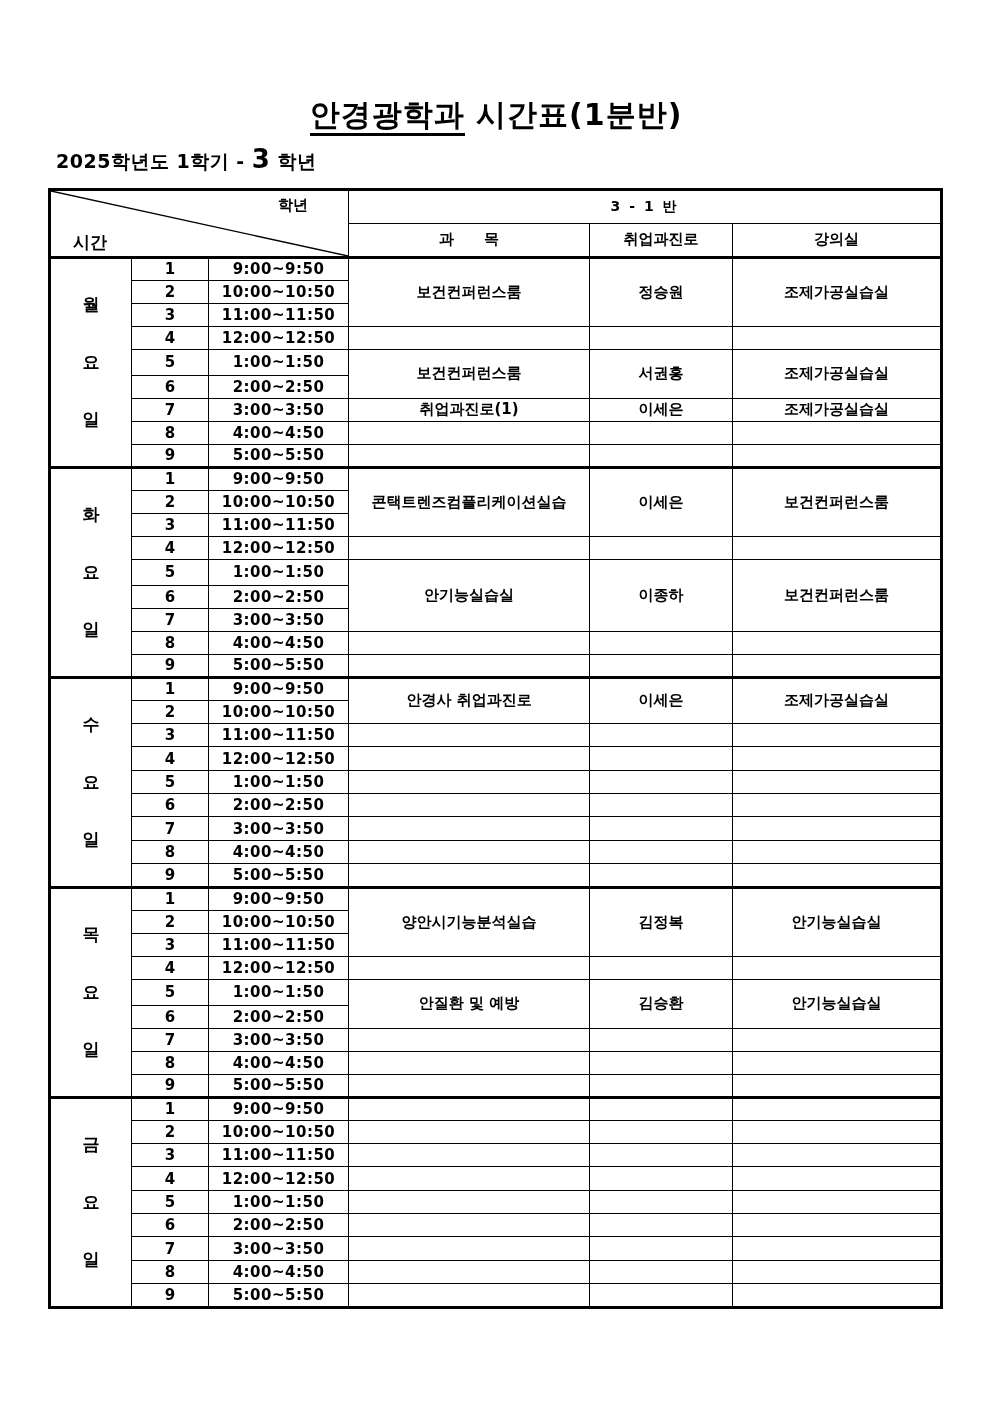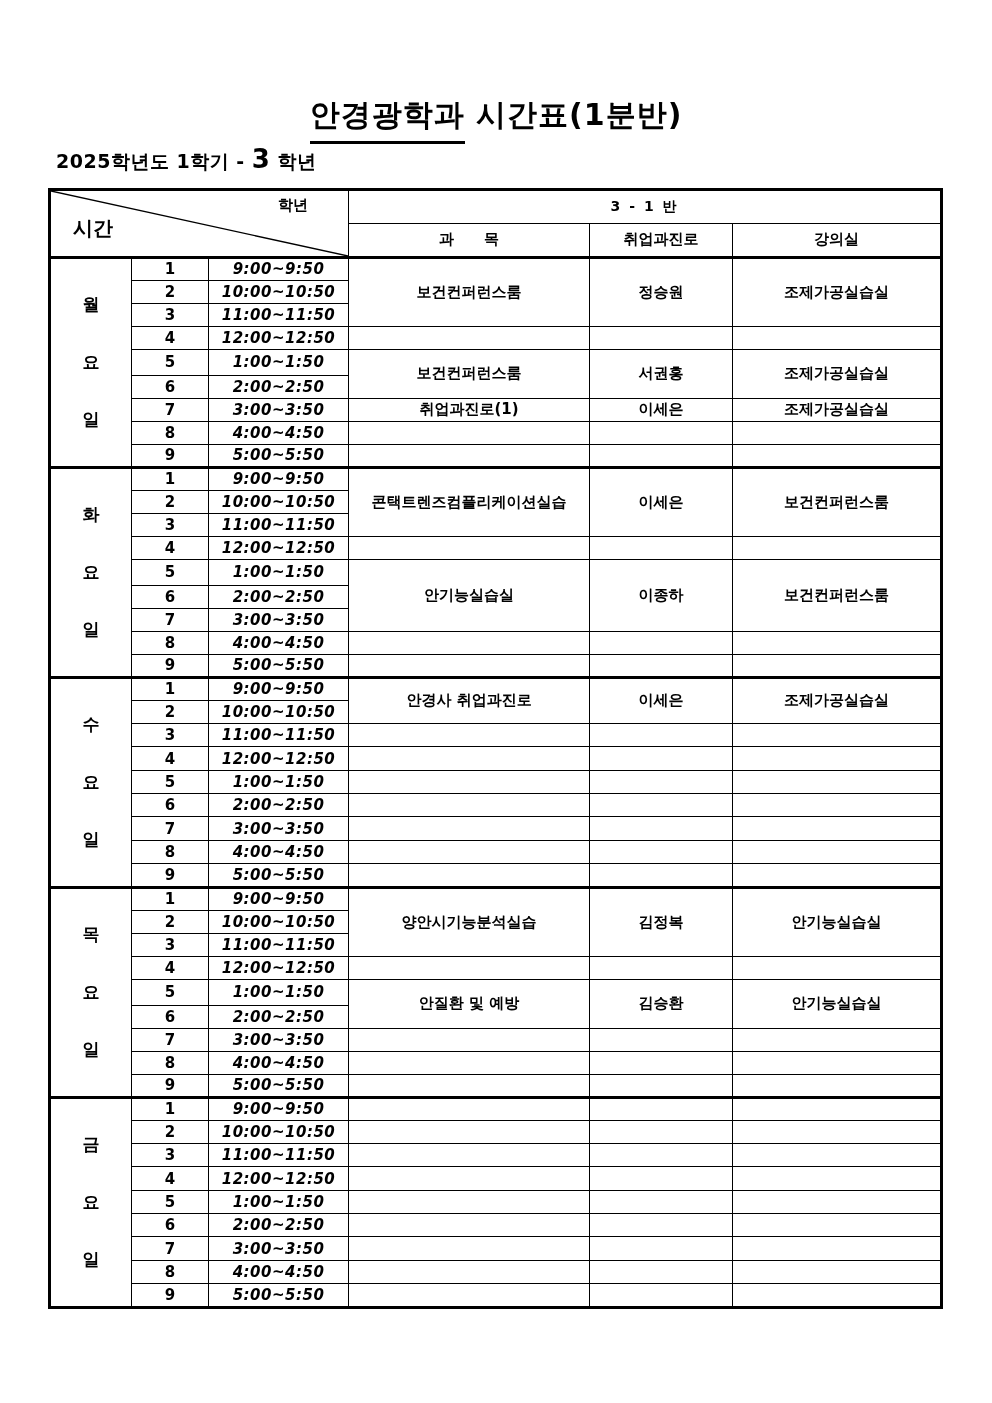--- a/index.html
+++ b/index.html
@@ -4,50 +4,50 @@
 <style>
   html,body{margin:0;padding:0;}
   body{
     width:992px;height:1403px;background:#ffffff;color:#000;
     font-family:"DejaVu Sans","Liberation Sans",sans-serif;
     font-weight:bold;position:relative;overflow:hidden;
   }
   .doc-title{
     margin-top:96px;text-align:center;font-size:30px;letter-spacing:1px;line-height:1.25;
   }
-  .doc-title .u{border-bottom:3px solid #000;padding-bottom:9px;}
+  .doc-title .u{border-bottom:3px solid #000;padding-bottom:1px;}
   .doc-subtitle{
     margin-top:12px;margin-left:56px;font-size:19px;letter-spacing:0.5px;
   }
   .doc-subtitle .grade{font-size:26px;line-height:1;}
   table.tt{
     border-collapse:collapse;table-layout:fixed;width:892px;
     margin-left:48px;margin-top:13px;
     border:3px solid #000;
   }
   table.tt td{
     border:1px solid #000;padding:0;text-align:center;vertical-align:middle;
     font-size:15px;font-weight:bold;overflow:hidden;white-space:nowrap;
   }
   tr.hdr1{height:34px;}
   tr.hdr2{height:34px;margin-top:45px;}
   tr.prow{height:23px;}
   td.corner{position:relative;}
   td.corner svg{position:absolute;left:0;top:0;width:100%;height:100%;}
   td.corner .corner-top{position:absolute;top:5px;right:40px;font-size:15px;}
-  td.corner .corner-bottom{position:absolute;bottom:14px;left:22px;font-size:20px;text-align:center;}
+  td.corner .corner-bottom{position:absolute;bottom:2px;left:22px;font-size:17px;text-align:center;}
   tr.hdr1 td.classhdr{font-size:14px;letter-spacing:2px;}
   tr.hdr2 td{border-bottom:3px solid #000;font-size:15px;}
   td.corner{border-bottom:3px solid #000;}
   tr.block-start td{border-top:3px solid #000;}
   td.day-cell .daywrap{
     display:flex;flex-direction:column;justify-content:space-evenly;align-items:center;
     height:207px;font-size:17px;
   }
-  td.time-cell{font-size:15px;letter-spacing:0.5px;font-style:italic;}
+  td.time-cell{font-size:15px;letter-spacing:0.5px;}
   td.subject-cell{font-size:15px;}
 </style>
 </head>
 <body>
 
 <div class="doc-title"><span class="u">안경광학과</span><span> 시간표(1분반)</span></div>
 
 <div class="doc-subtitle"><span>2025학년도 1학기 - </span><span class="grade">3</span><span> 학년</span></div>
 
 <table class="tt">

